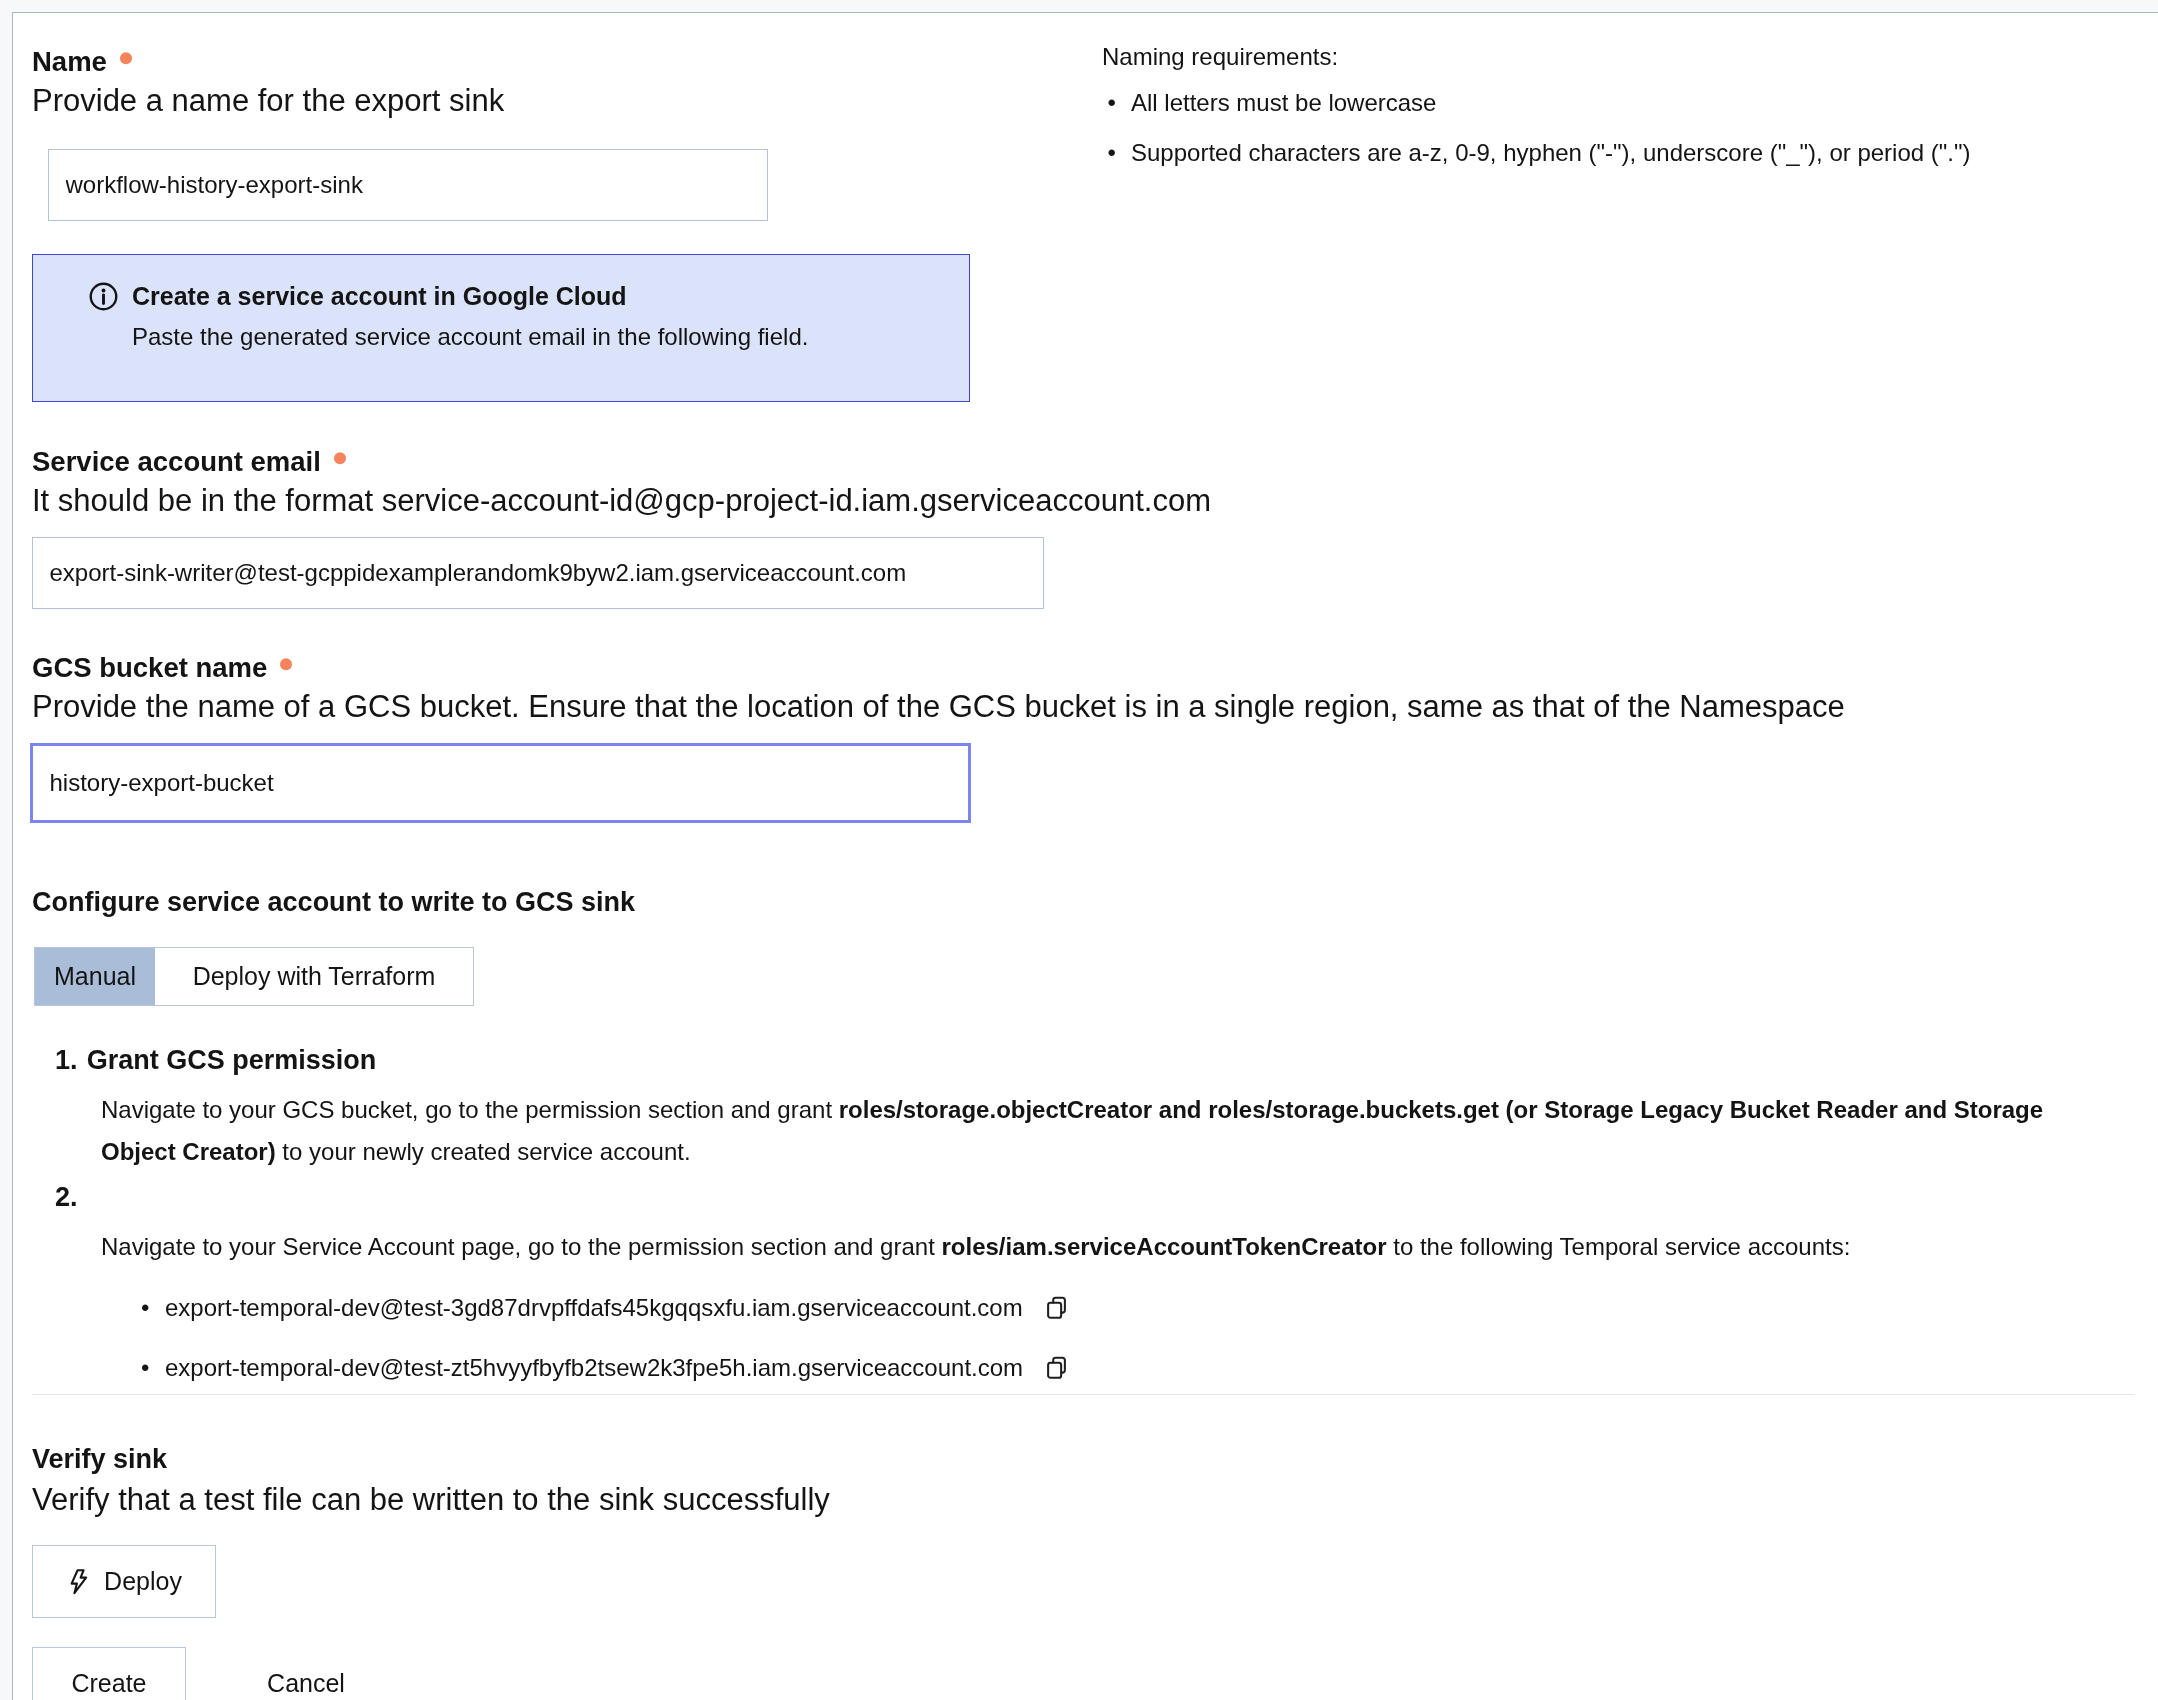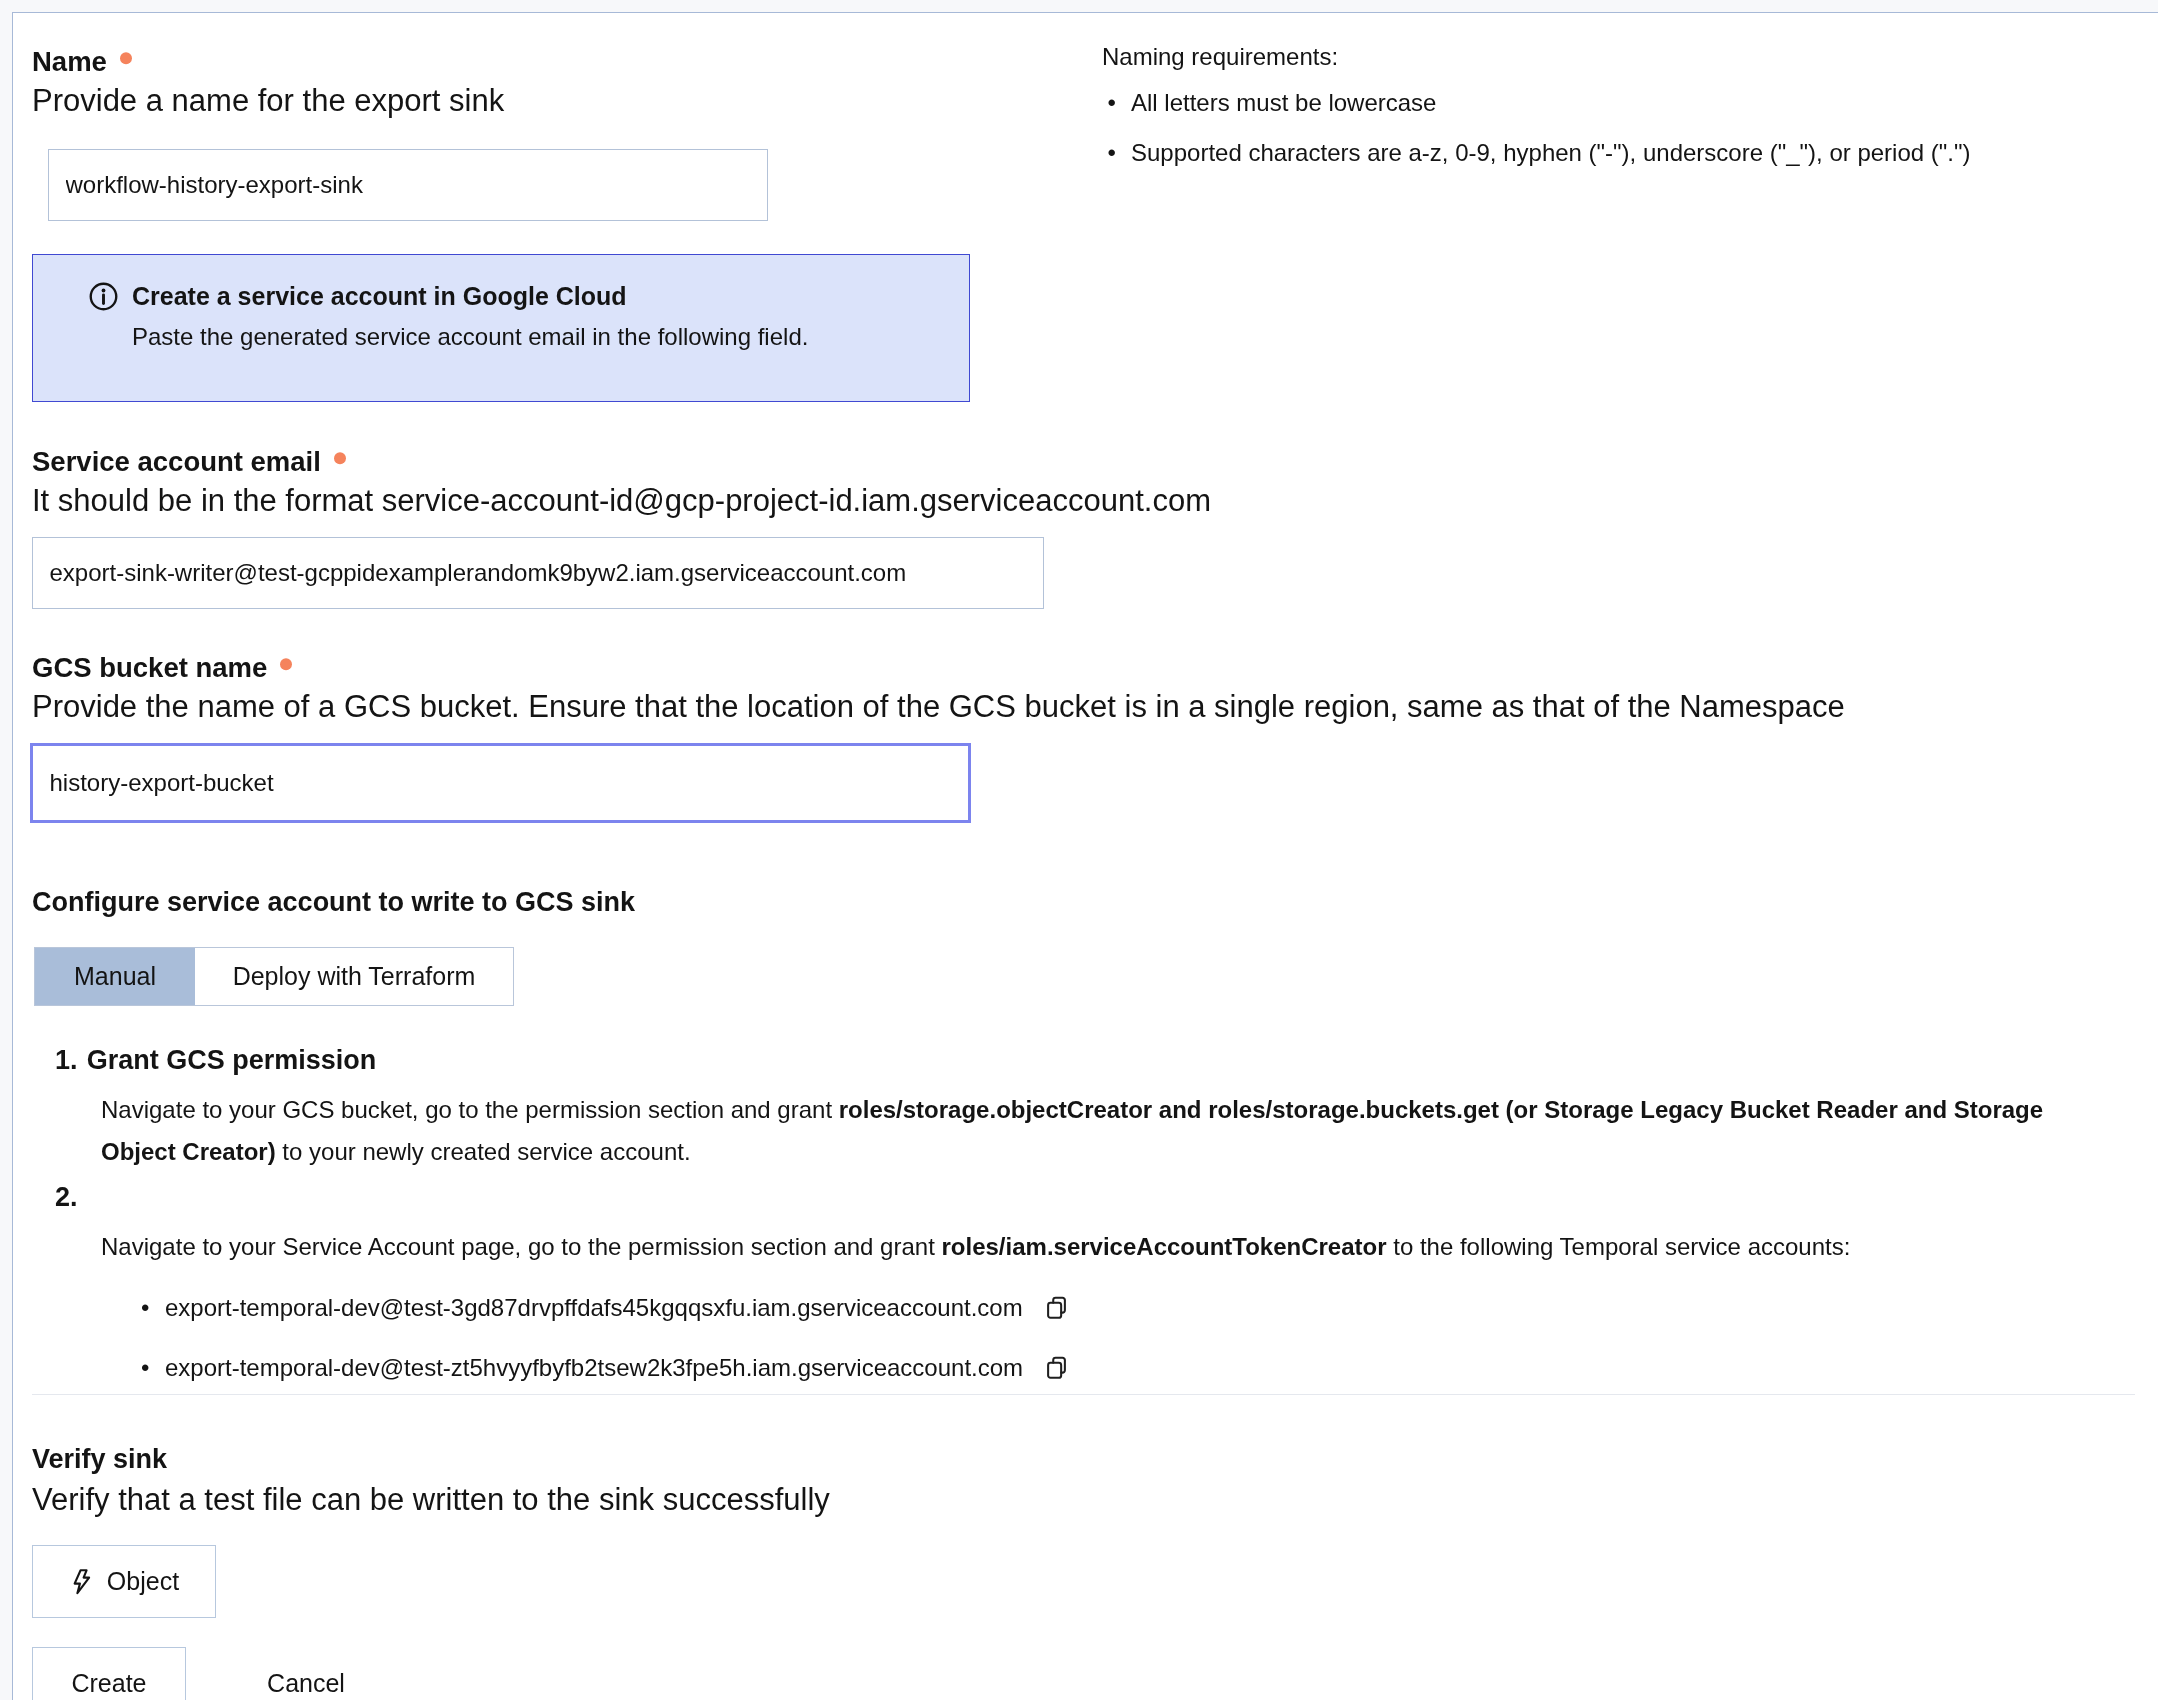--- a/index.html
+++ b/index.html
@@ -59,21 +59,21 @@
   
   #info-banner{background:var(--info-bg);border:1.8px solid var(--info-border);display:flex;align-items:flex-start;padding:24px 18.4px 0 55px}
   #info-banner .ib-icon{flex:0 0 31px;margin-top:1.8px}
   #info-banner .ib-text{margin-left:13px}
   #info-banner .ib-title{font-size:25px;font-weight:bold;line-height:35px}
   #info-banner .ib-desc{font-size:24px;line-height:33px;margin-top:5.5px}
   
   #tab-group{display:inline-flex;border:1.8px solid #b9c6da;background:#fff}
   .tab{height:57px;display:flex;align-items:center;justify-content:center;font-size:25px;cursor:pointer}
   .tab.active{background:var(--active-tab-bg)}
-  #tab-manual{width:160px}
+  #tab-manual{width:120px}
   #tab-terraform{width:318px}
   
   .step-title{display:flex;font-size:27px;font-weight:bold;line-height:31px}
   .step-title .num{margin-right:9.2px}
   .step-body{margin:13px 0 0 46px;font-size:24px;line-height:42px;max-width:2002px}
   .step-body b{font-weight:bold}
   #step2-title{margin-top:9.2px}
   .sa-list{margin:24px 0 0 86px;list-style:none}
   .sa-item{display:flex;align-items:center;font-size:24px;line-height:31px;margin-bottom:29px}
   .sa-item .bullet{flex:0 0 24px;font-size:24px}
@@ -197,18 +197,18 @@
 
 <div class="abs section-title" id="verify-title">Verify sink</div>
 <div class="abs desc" id="verify-desc">Verify that a test file can be written to the sink successfully</div>
 
 <button class="abs btn" id="verify-button">
   <span>
     <svg width="25" height="27.5" viewBox="0 0 27 30" fill="none" stroke="#141414" stroke-width="2.3" stroke-linejoin="round" stroke-linecap="round">
       <path d="M12.5 2.5 h6.5 l-3.2 8 h6 L9 27.5 l2.8-10.5 H6 L12.5 2.5 Z"></path>
     </svg>
   </span>
-  <span>Object</span>
+  <span>Deploy</span>
 </button>
 
 <button class="abs btn" id="create-button">Create</button>
 <button class="abs btn ghost" id="cancel-button">Cancel</button>
 
 
 </body></html>

